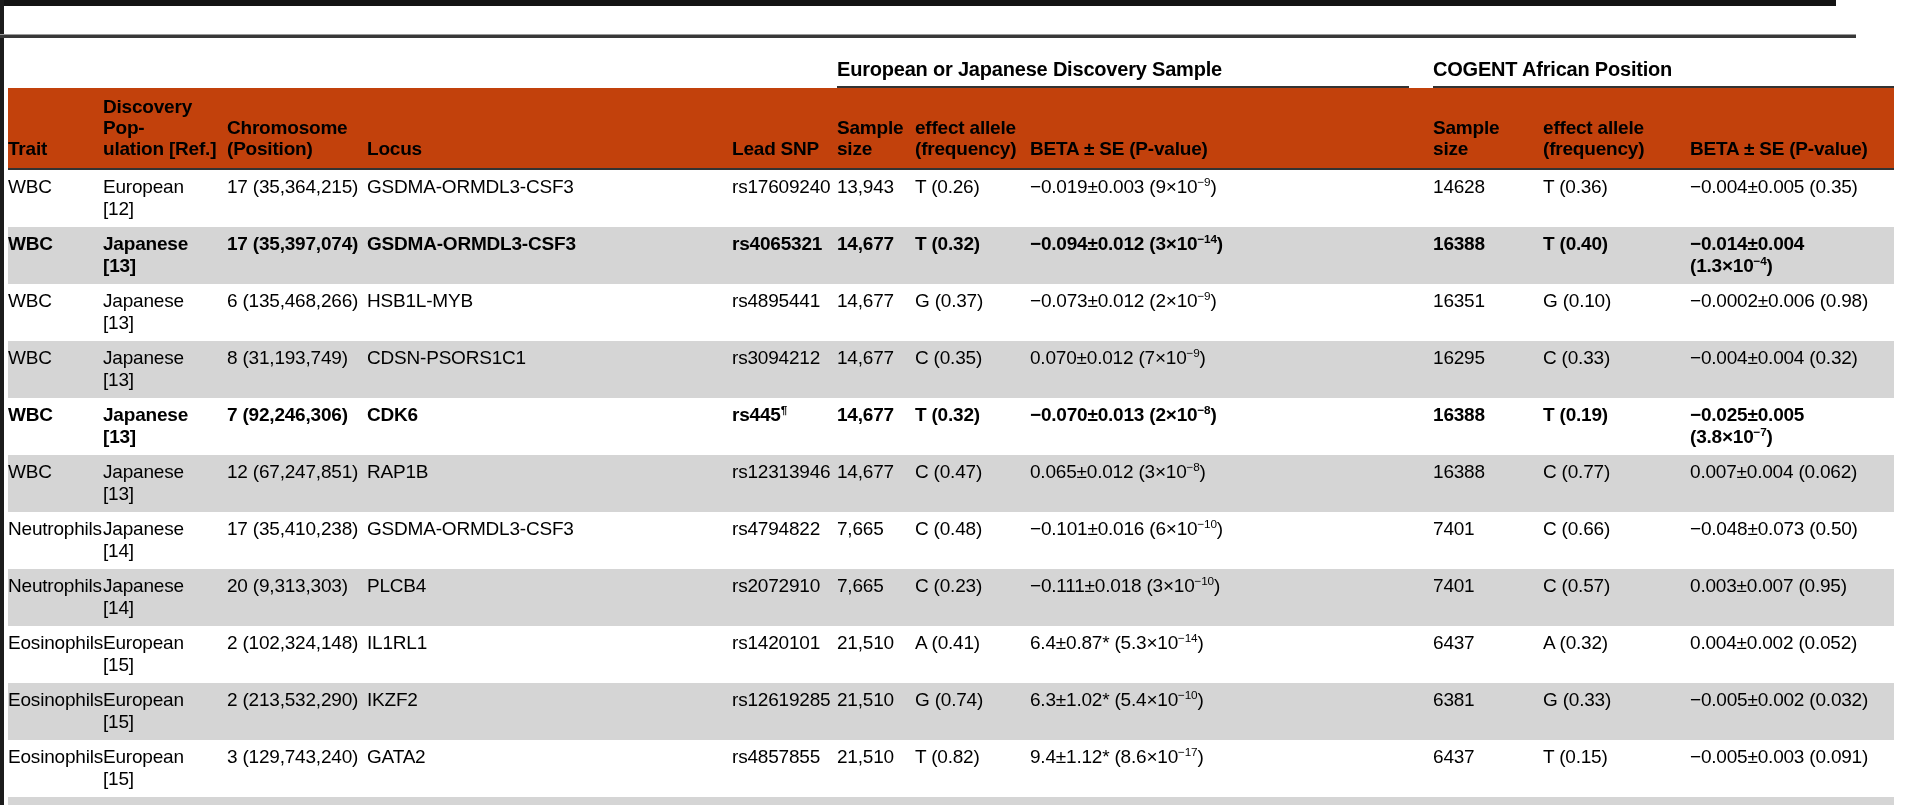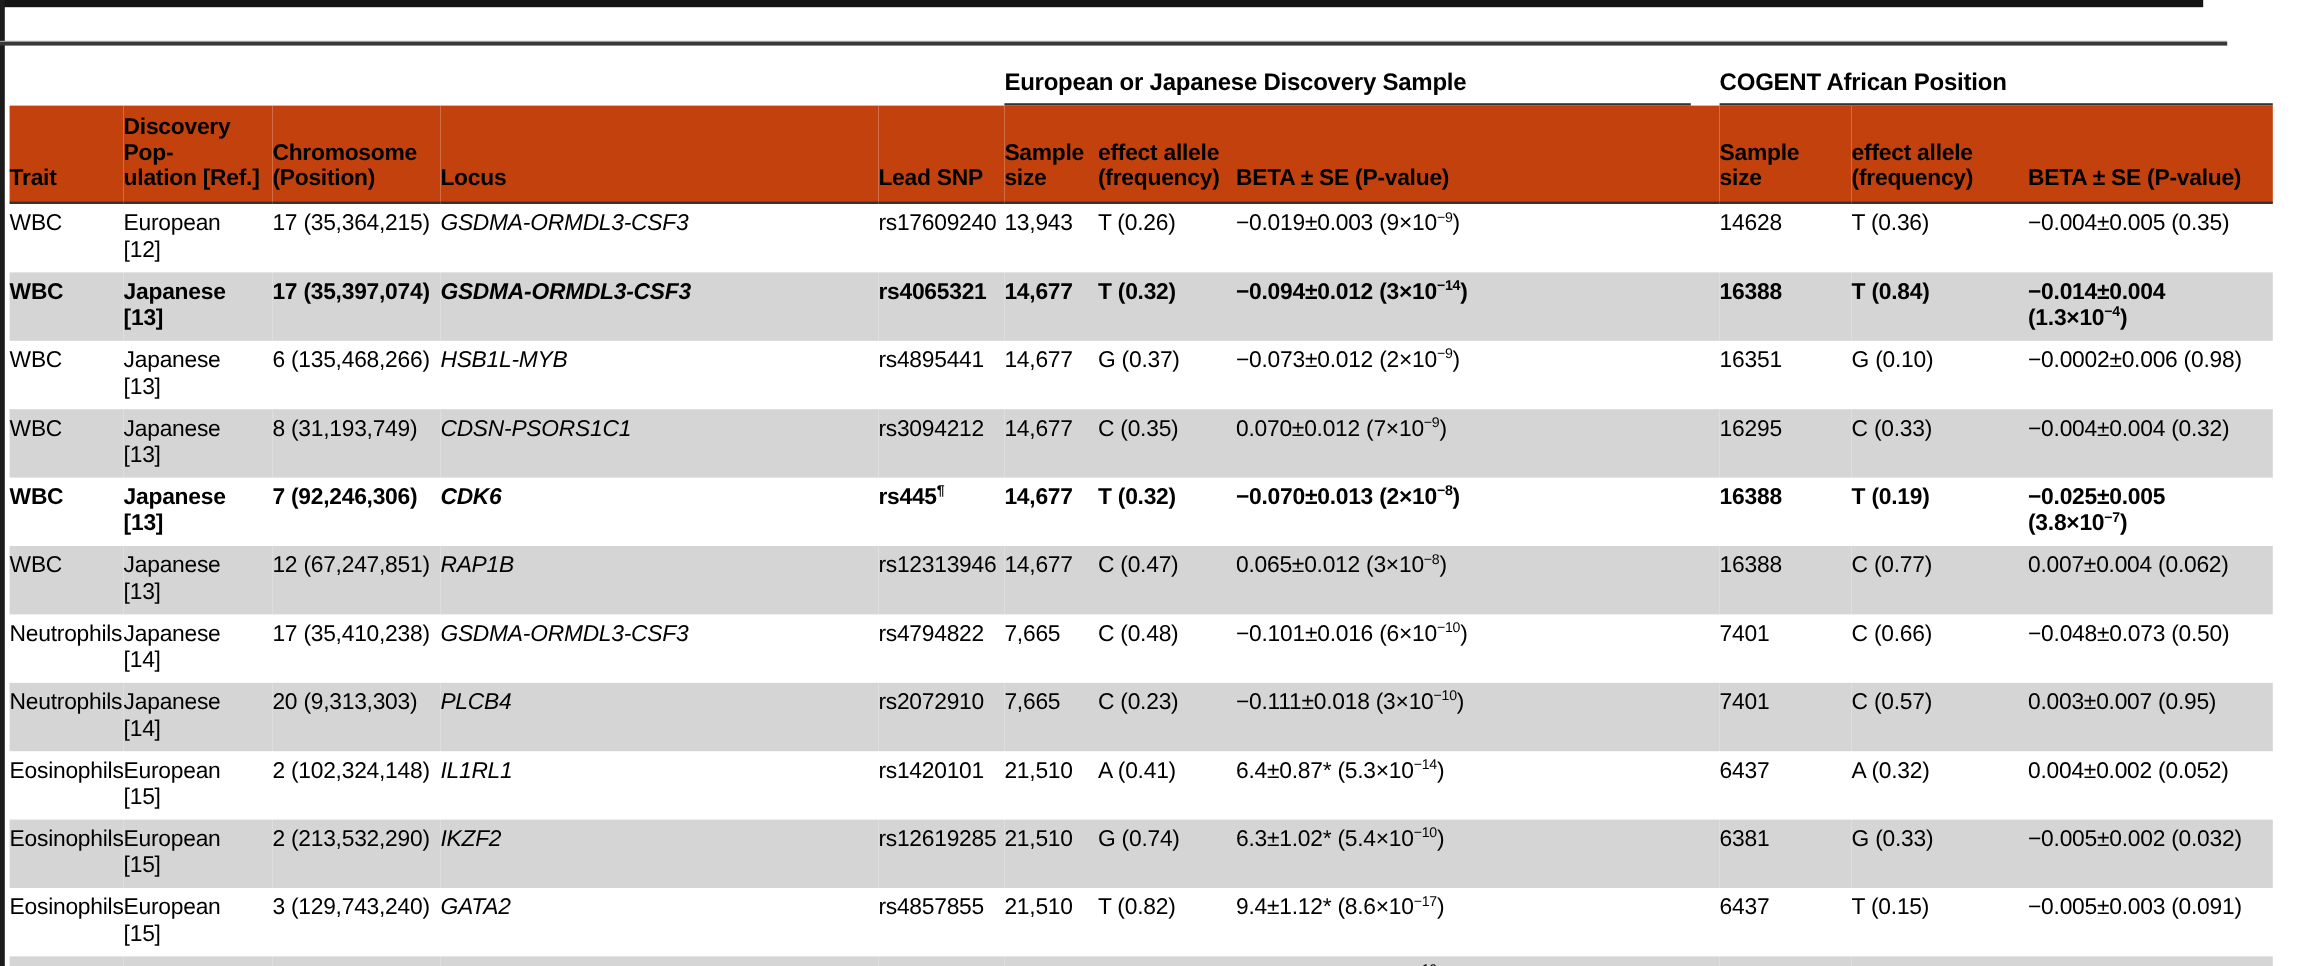--- a/index.html
+++ b/index.html
@@ -16,21 +16,21 @@
   tr.groups .g-inner{font-weight:bold;font-size:20px;padding:0 0 5px 0;border-bottom:2px solid #333;}
   tr.groups .g1 .g-inner{margin-right:24px;}
 
   tr.cols th{background:#c2410c;vertical-align:bottom;font-size:19px;font-weight:bold;
              padding:8px 8px 9px 0;border-bottom:2px solid #333;line-height:21px;height:65px;box-sizing:border-box;}
 
   tbody td{font-size:19px;padding:6px 8px 7px 0;vertical-align:top;line-height:22px;}
   tbody tr{height:35px;}
   tbody tr.gray{background:#d5d5d5;}
   tbody tr.bold td{font-weight:bold;}
-  tbody td:nth-child(4){font-style:italic;margin-top:32px;}
+  tbody td:nth-child(4){margin-top:32px;}
   tbody tr:last-child td{border-bottom:2px solid #333;}
 
   sup{font-size:0.62em;vertical-align:super;line-height:0;}
 </style>
 </head>
 <body>
 
 <div id="page">
   <div class="bar-top"></div>
   <div class="edge-left"></div>
@@ -91,21 +91,21 @@
         <tr class="gray bold">
           <td>WBC</td>
           <td>Japanese [13]</td>
           <td>17 (35,397,074)</td>
           <td>GSDMA-ORMDL3-CSF3</td>
           <td>rs4065321</td>
           <td>14,677</td>
           <td>T (0.32)</td>
           <td>−0.094±0.012 (3×10<sup>−14</sup>)</td>
           <td>16388</td>
-          <td>T (0.84)</td>
+          <td>T (0.40)</td>
           <td>−0.014±0.004<br>(1.3×10<sup>−4</sup>)</td>
         </tr>
         <tr class="white">
           <td>WBC</td>
           <td>Japanese [13]</td>
           <td>6 (135,468,266)</td>
           <td>HSB1L-MYB</td>
           <td>rs4895441</td>
           <td>14,677</td>
           <td>G (0.37)</td>

